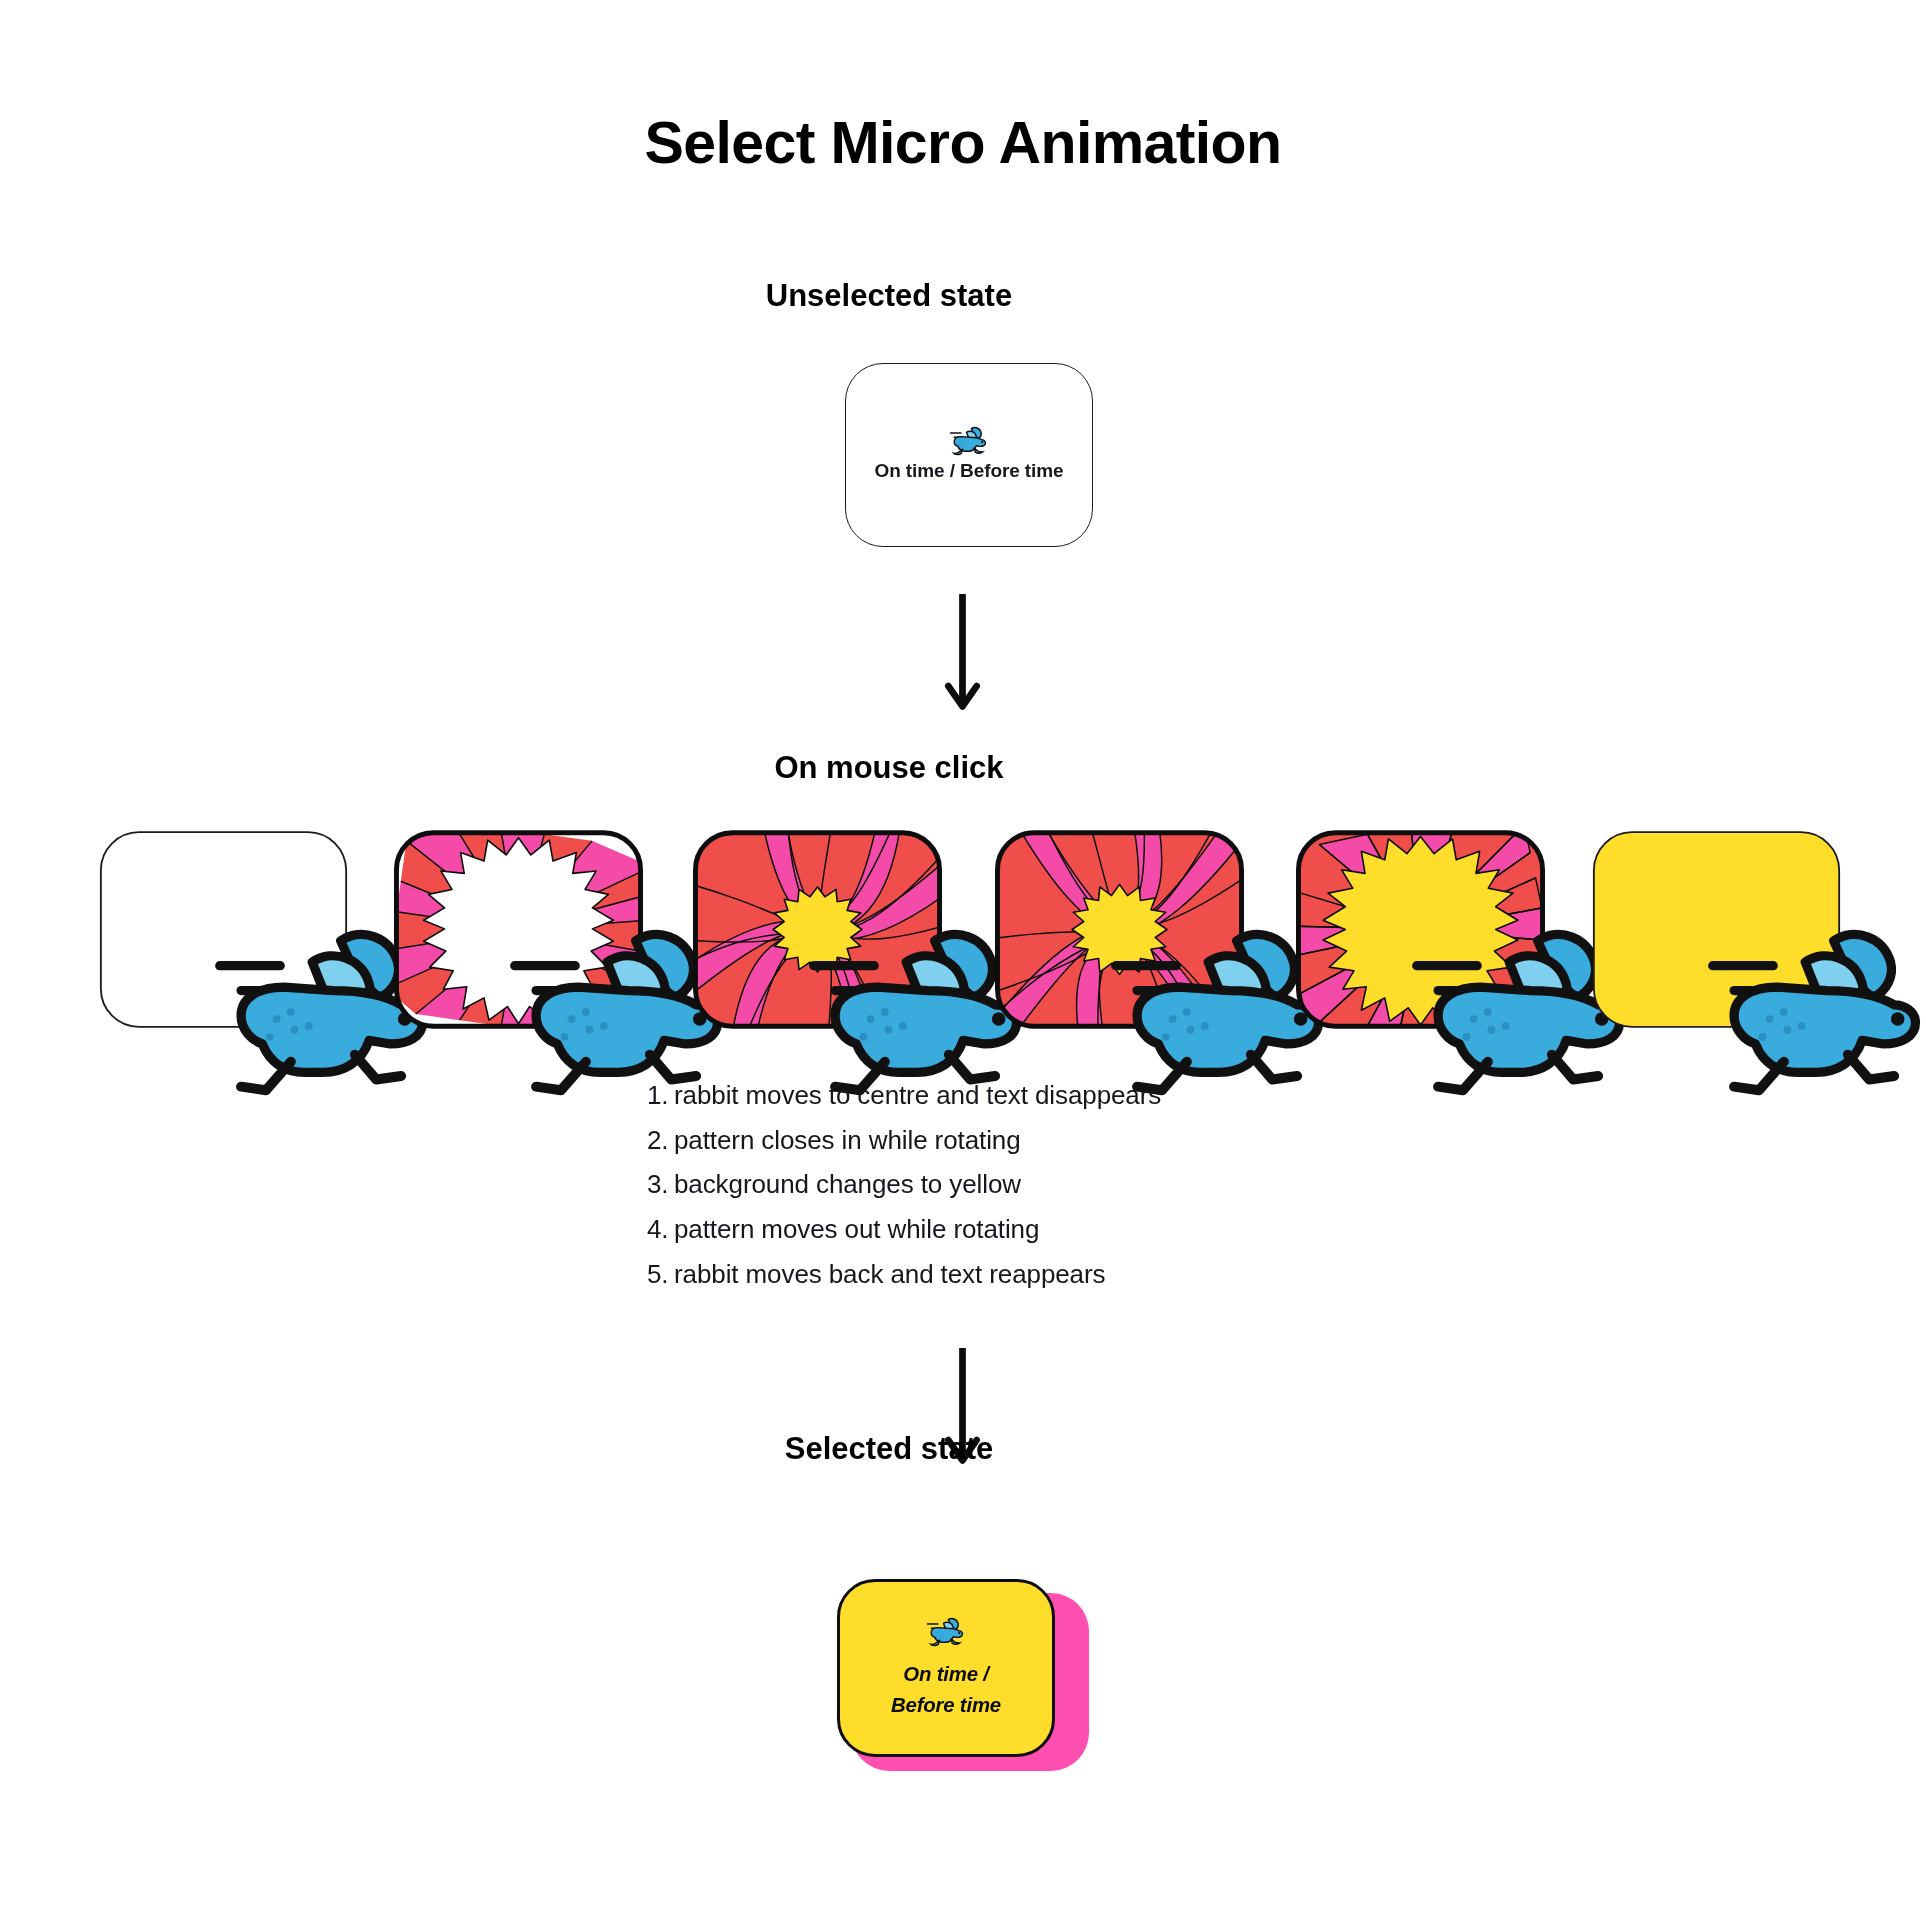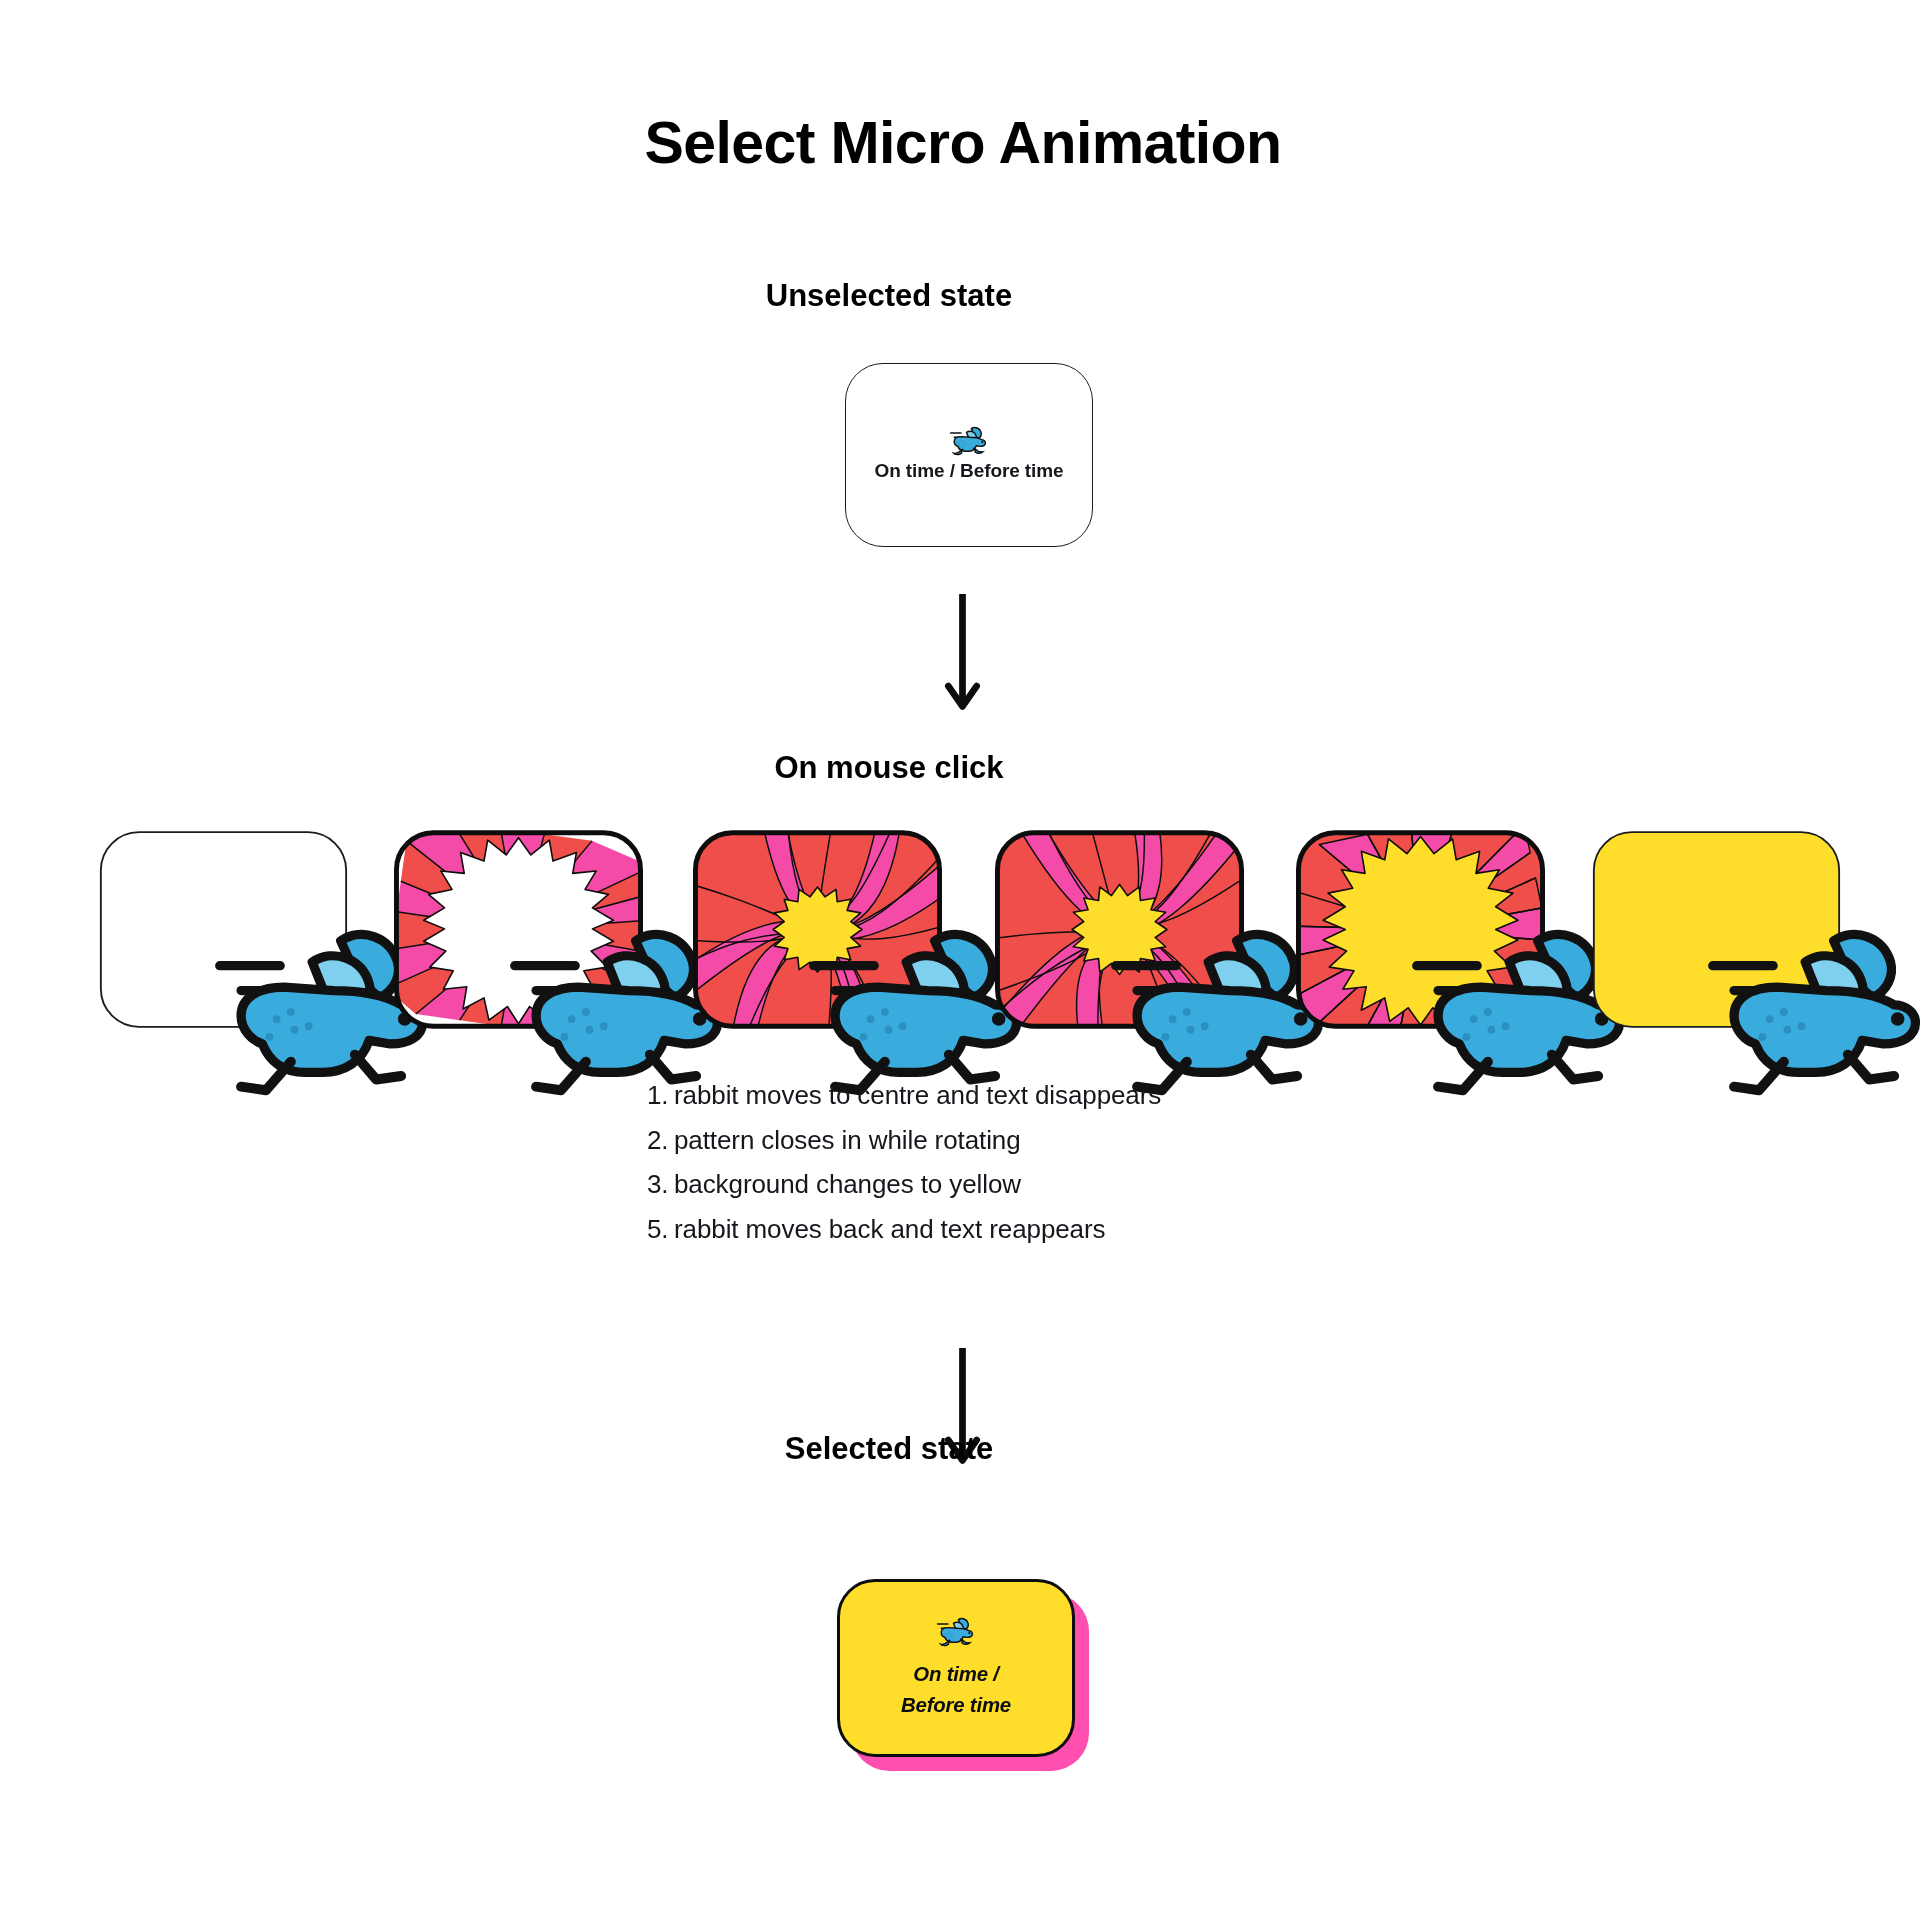--- a/index.html
+++ b/index.html
@@ -94,21 +94,21 @@
     top: 13.6px;
     width: 238px;
     height: 178px;
     background: #ff4fb0;
     border-radius: 38px;
   }
   .card-selected {
     position: absolute;
     left: 0;
     top: 0;
-    width: 238px;
+    width: 218px;
     height: 178px;
     border: 3.1px solid #0d0d0d;
     border-radius: 38px;
     background: #ffde2b;
     box-sizing: border-box;
     display: flex;
     flex-direction: column;
     align-items: center;
     justify-content: center;
     gap: 10px;
@@ -587,20 +587,23 @@
   <div class="step-item">
     <span class="step-num">1.</span><span>rabbit moves to centre and text disappears</span>
   </div>
   <div class="step-item">
     <span class="step-num">2.</span><span>pattern closes in while rotating</span>
   </div>
   <div class="step-item">
     <span class="step-num">3.</span><span>background changes to yellow</span>
   </div>
   <div class="step-item">
+    <span class="step-num">4.</span><span>pattern moves out while rotating</span>
+  </div>
+  <div class="step-item">
     <span class="step-num">5.</span><span>rabbit moves back and text reappears</span>
   </div>
 </div>
 
 <div class="arrow-down" id="arrow-2">
   <svg viewBox="0 0 70 190">
     <line x1="35" y1="0" x2="35" y2="180" stroke="#0d0d0d" stroke-width="11"></line>
     <path d="M12 150 L35 183 L58 150" fill="none" stroke="#0d0d0d" stroke-width="11" stroke-linecap="round" stroke-linejoin="round"></path>
   </svg>
 </div>

